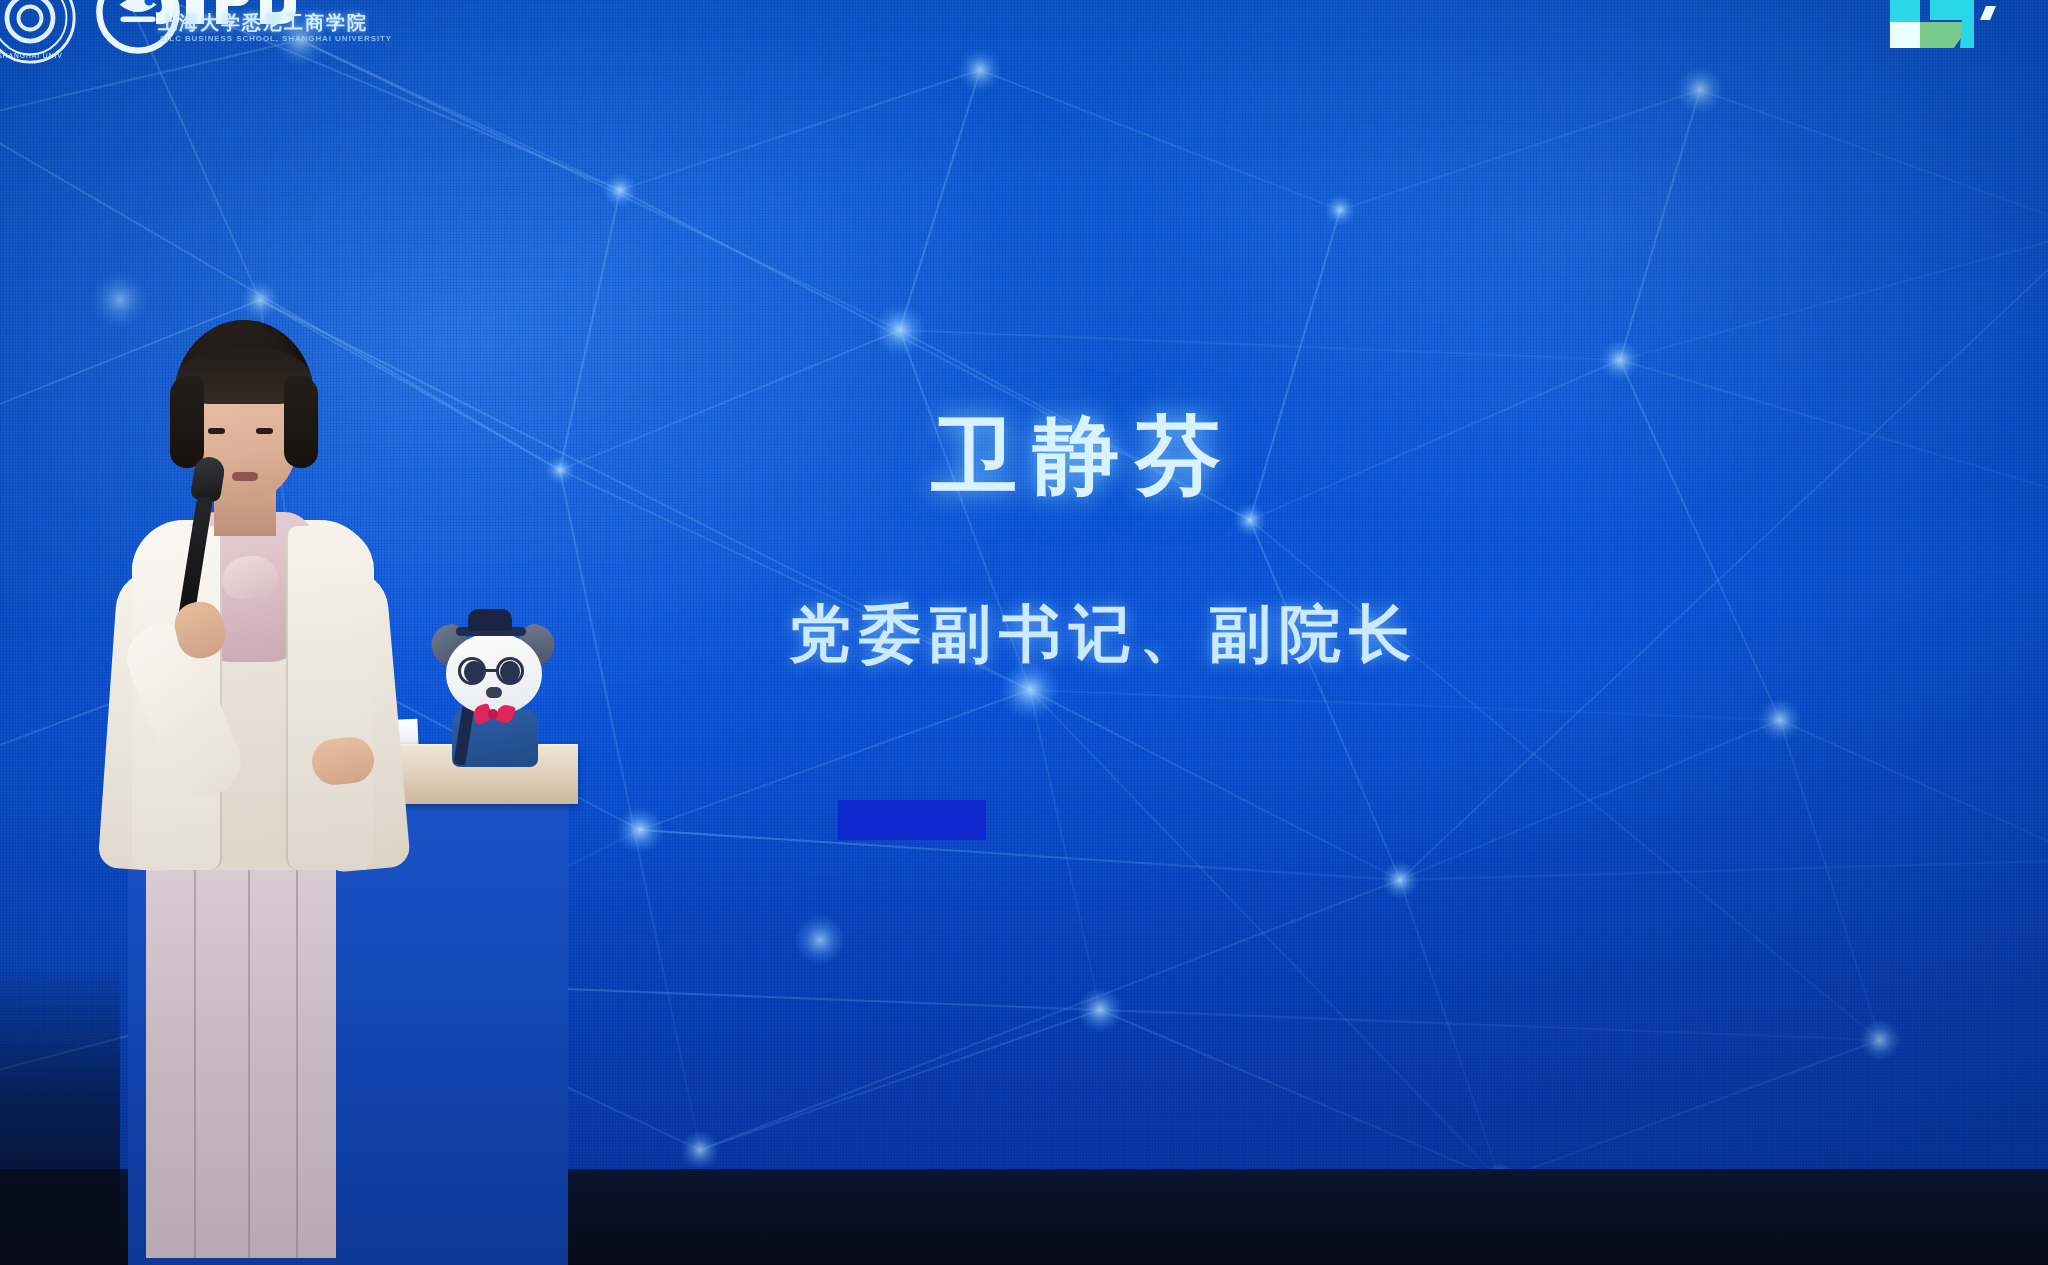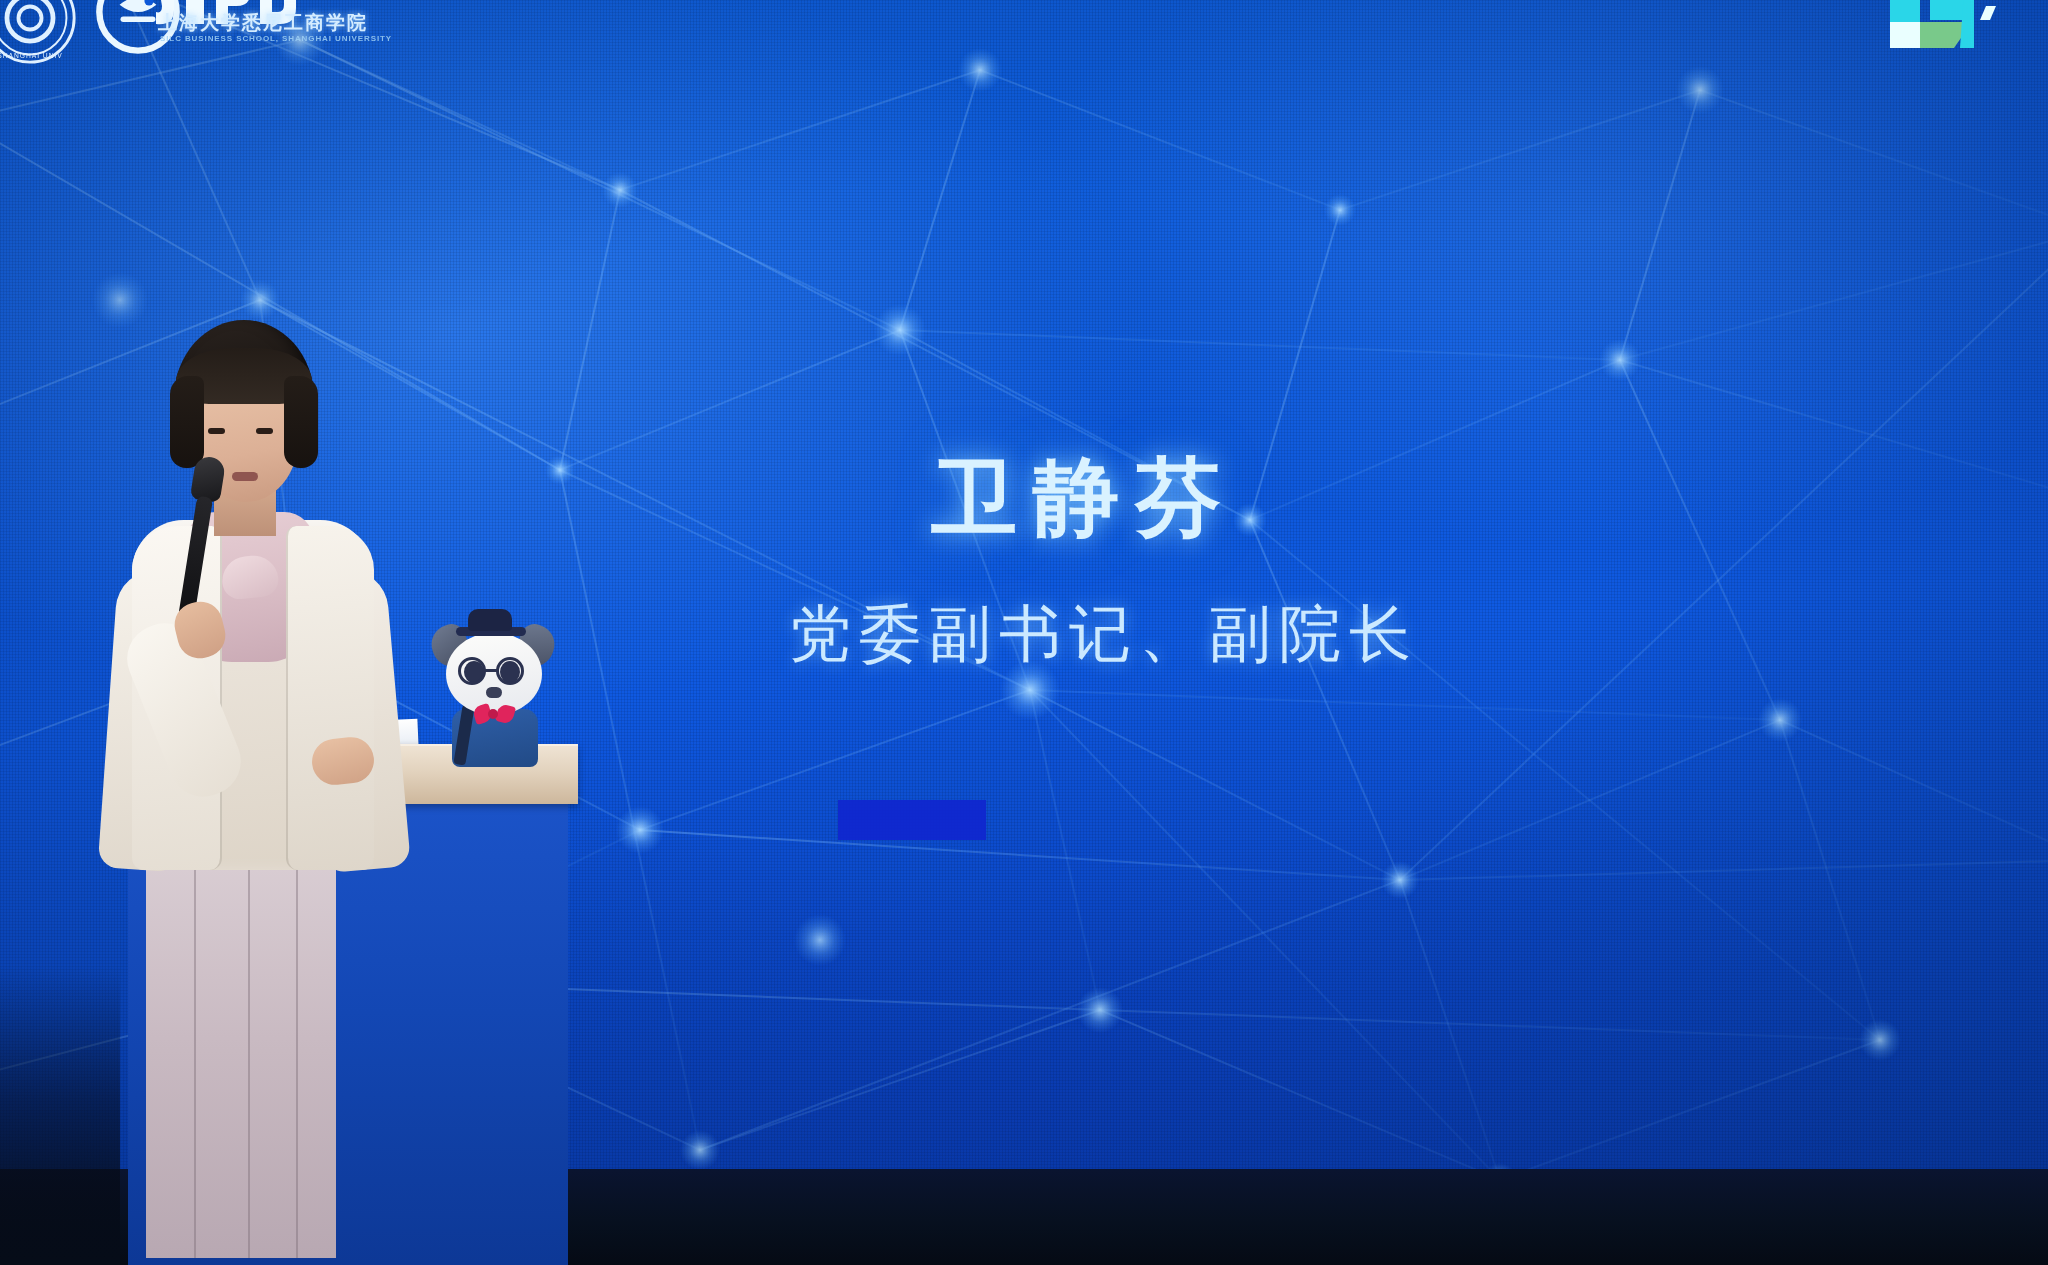--- a/index.html
+++ b/index.html
@@ -78,27 +78,26 @@
   .speaker-name{
     position:absolute; left:0; right:0; top:398px;
     text-align:center;
     font-family:"DejaVu Sans","Liberation Sans",sans-serif;
     font-weight:700;
     font-size:86px;
     letter-spacing:16px;
     color:#d9f2ff;
     text-shadow:0 0 22px rgba(140,210,255,.8), 0 0 50px rgba(80,170,255,.45);
     padding-left:120px;
-    margin-top:42px;
   }
   .speaker-role{
     position:absolute; left:0; right:0; top:592px;
     text-align:center;
     font-family:"DejaVu Sans","Liberation Sans",sans-serif;
-    font-weight:400;
+    font-weight:700;
     font-size:62px;
     letter-spacing:8px;
     color:#cbe9ff;
     text-shadow:0 0 16px rgba(130,200,255,.7);
     padding-left:160px;
   }
 
   
   .sub-bar{
     position:absolute; left:838px; top:800px;

